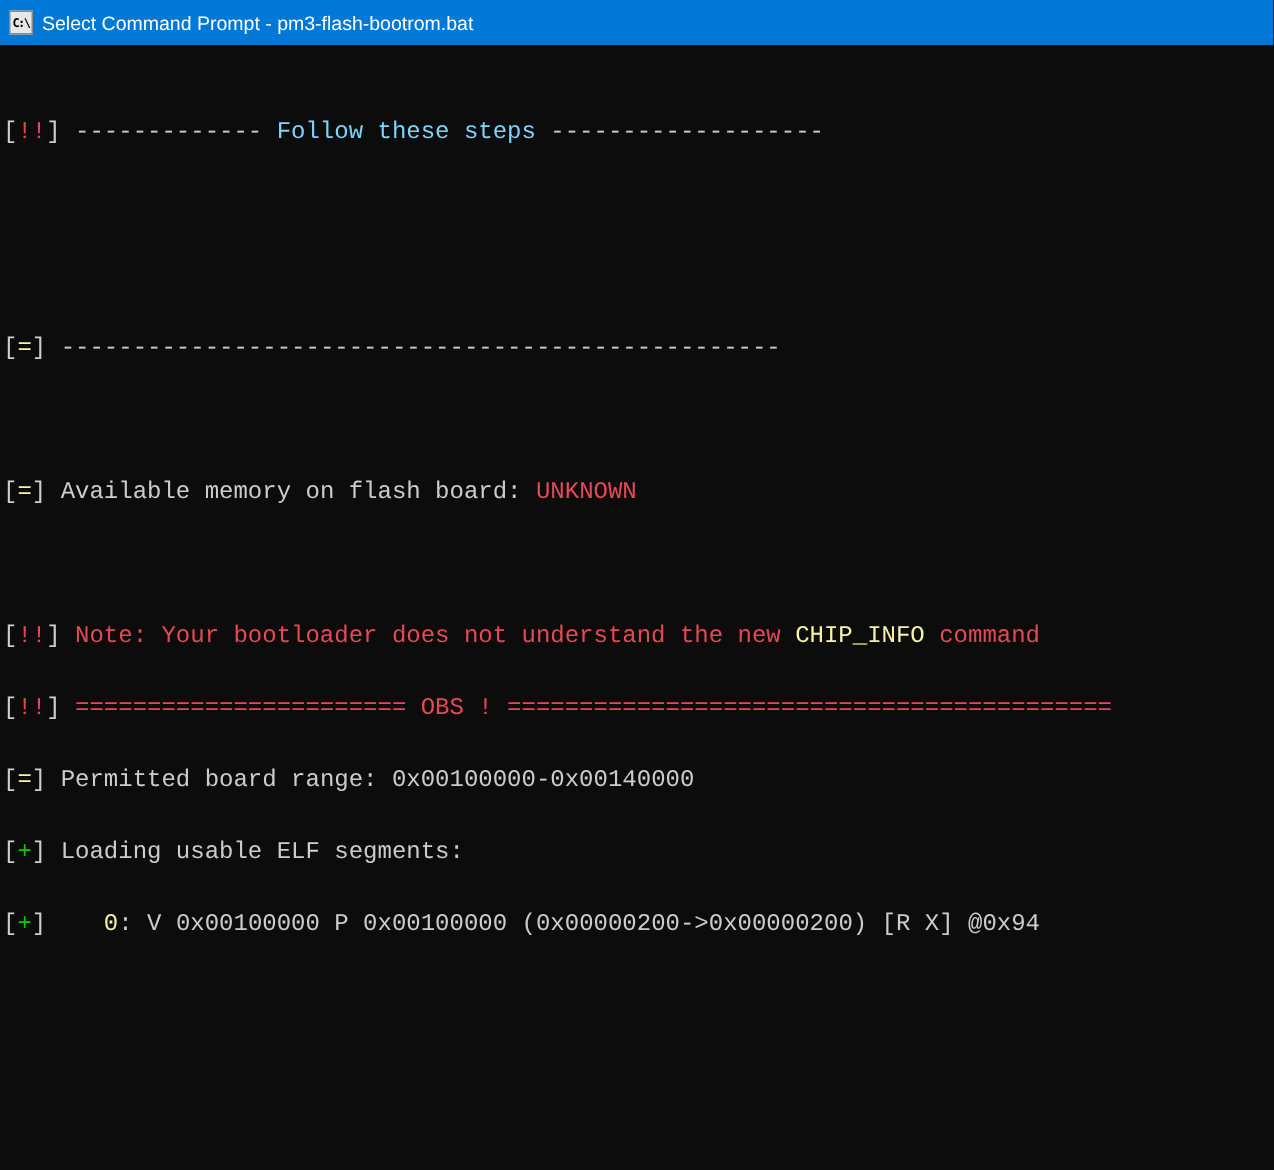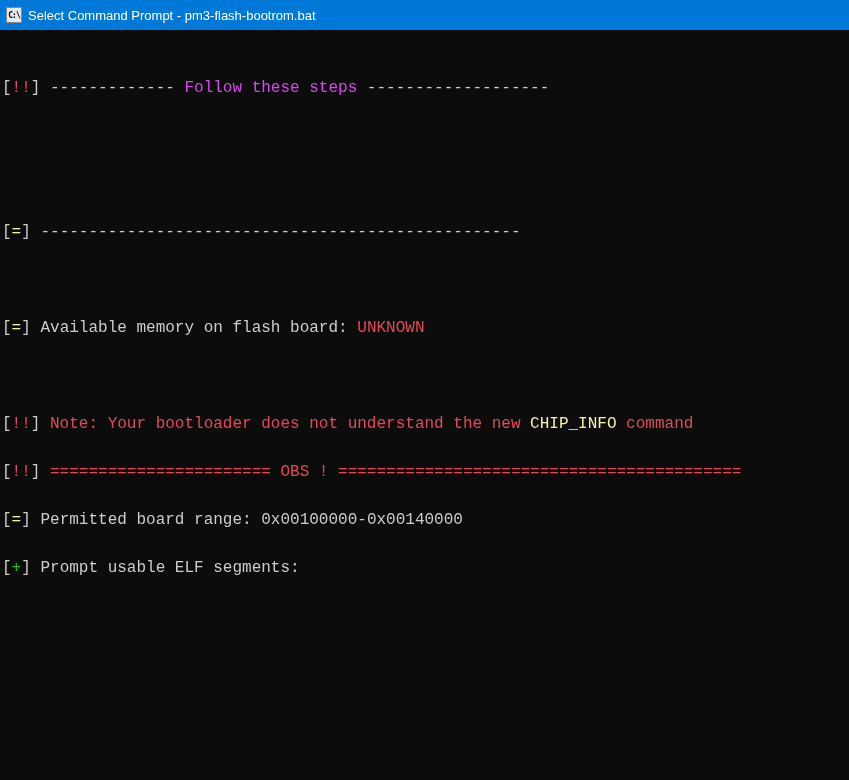--- a/index.html
+++ b/index.html
@@ -38,21 +38,21 @@
     }
     .terminal {
       padding: 22px 2px 2px 2px;
       line-height: 24px;
       white-space: pre;
       color: #cccccc;
     }
     .bracket { color: #cccccc; }
     .red { color: #e74856; }
     .green { color: #16c60c; }
-    .cyan { color: #d946ef; }
+    .cyan { color: #7dd3fc; }
     .yellow { color: #f9f1a5; }
     .white { color: #cccccc; }
     .line { display: block; }
   </style>
 </head>
 <body>
 
 <div class="titlebar">
   <span class="titlebar-icon">C:\</span>
   <span>Select Command Prompt - pm3-flash-bootrom.bat</span>
@@ -62,21 +62,22 @@
 <span class="line"><span class="bracket">[</span><span class="red">!!</span><span class="white">] ------------- </span><span class="cyan">Follow these steps</span><span class="white"> -------------------</span></span>
 <span class="line"> </span>
 <span class="line"> </span>
 <span class="line"><span class="bracket">[</span><span class="yellow">=</span><span class="white">] --------------------------------------------------</span></span>
 <span class="line"> </span>
 <span class="line"><span class="bracket">[</span><span class="yellow">=</span><span class="white">] Available memory on flash board: </span><span class="red">UNKNOWN</span></span>
 <span class="line"> </span>
 <span class="line"><span class="bracket">[</span><span class="red">!!</span><span>] </span><span class="red">Note: Your bootloader does not understand the new </span><span class="yellow">CHIP_INFO</span><span class="red"> command</span></span>
 <span class="line"><span class="bracket">[</span><span class="red">!!</span><span>] </span><span class="red">======================= OBS ! ==========================================</span></span>
 <span class="line"><span class="bracket">[</span><span class="yellow">=</span><span class="white">] Permitted board range: 0x00100000-0x00140000</span></span>
-<span class="line"><span class="bracket">[</span><span class="green">+</span><span class="white">] Prompt usable ELF segments:</span></span>
+<span class="line"><span class="bracket">[</span><span class="green">+</span><span class="white">] Loading usable ELF segments:</span></span>
+<span class="line"><span class="bracket">[</span><span class="green">+</span><span>]    </span><span class="yellow">0</span><span class="white">: V 0x00100000 P 0x00100000 (0x00000200-&gt;0x00000200) [R X] @0x94</span></span>
 
 
 
 
 
 
 
 
 
 

